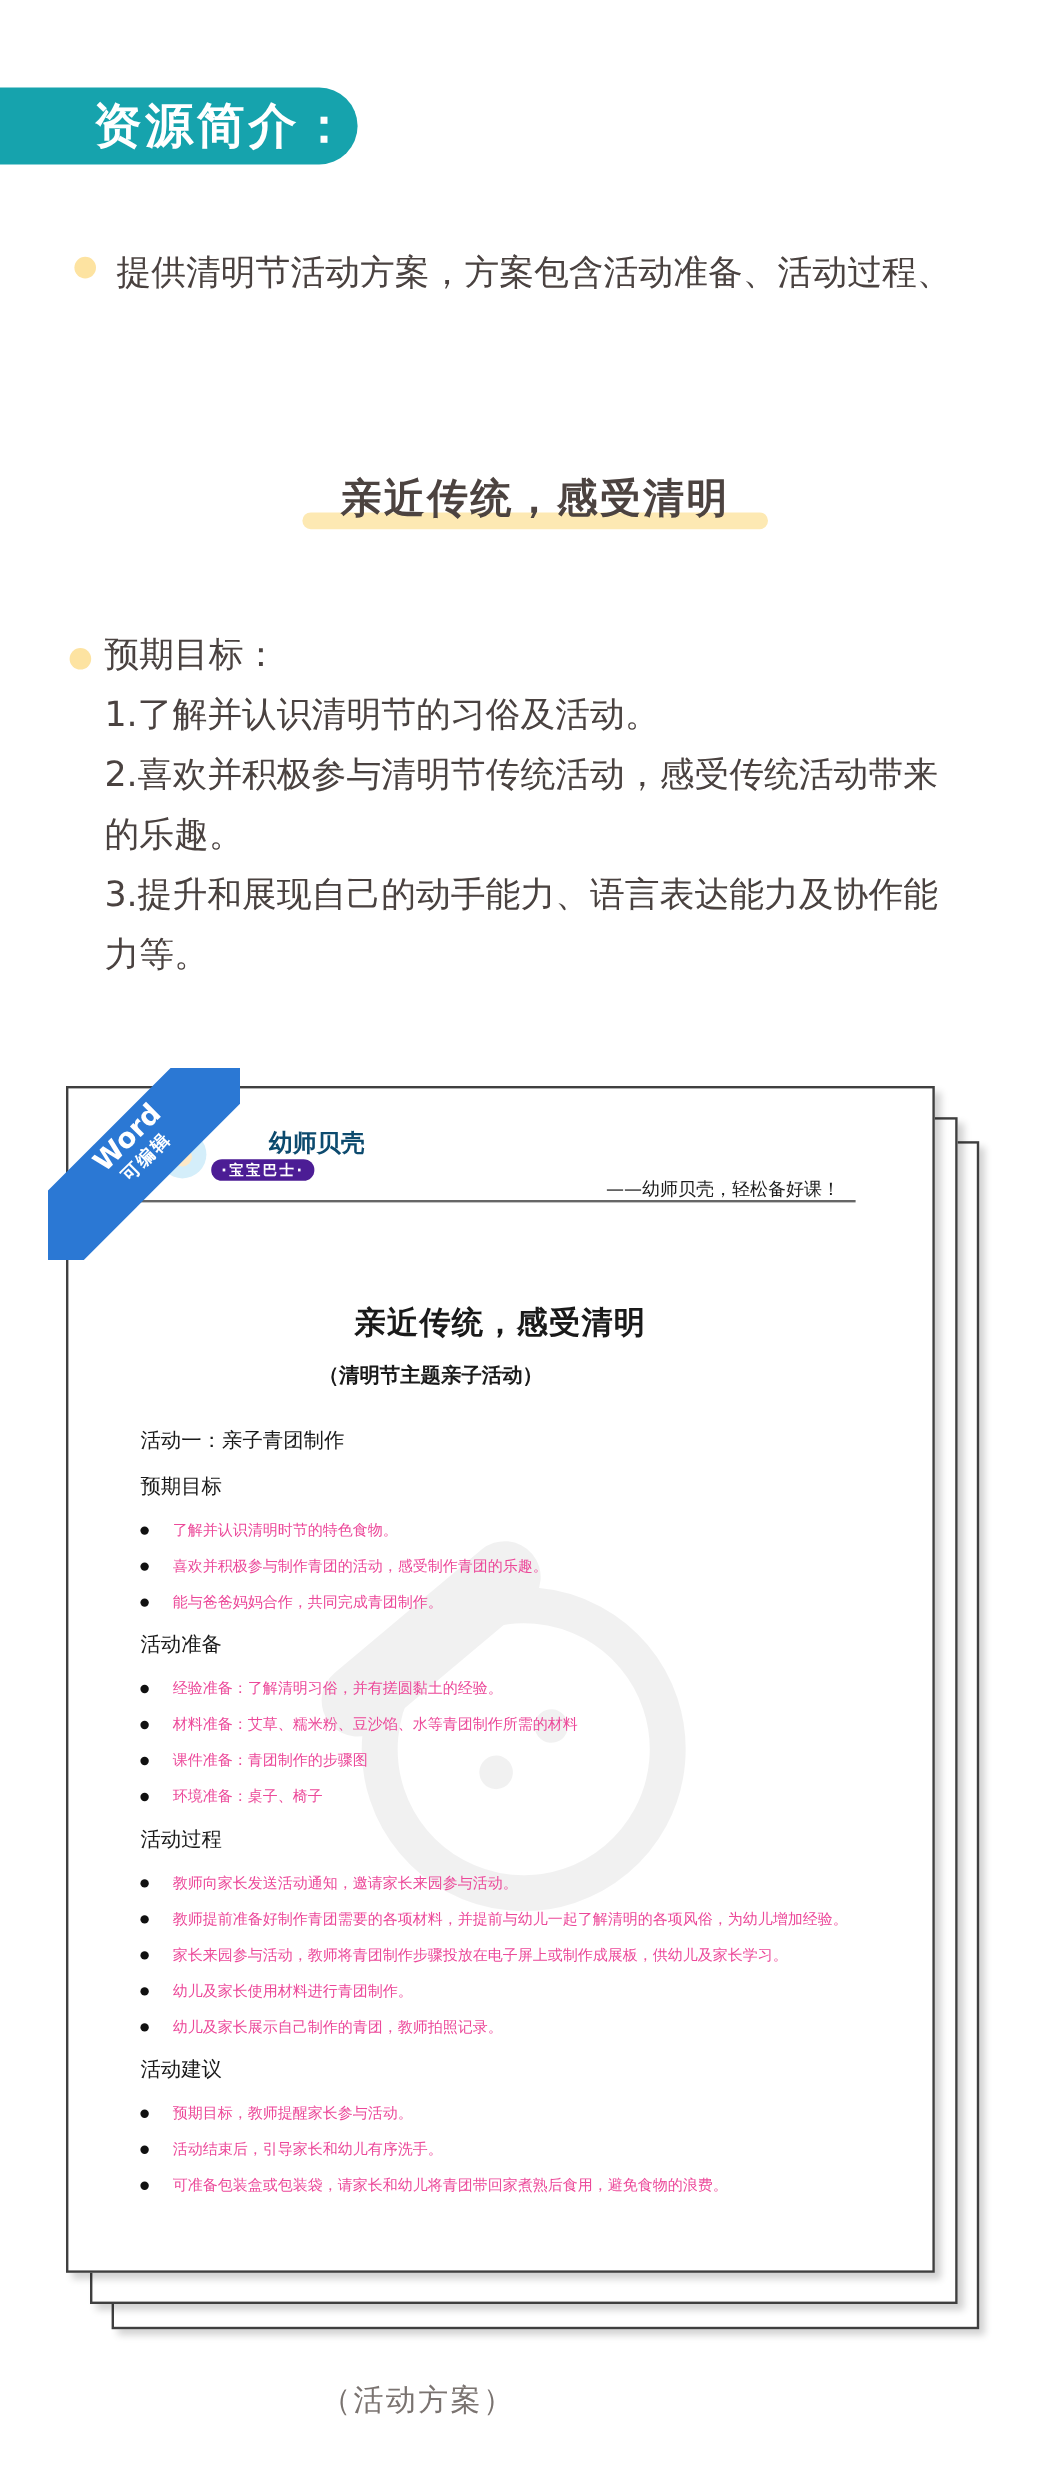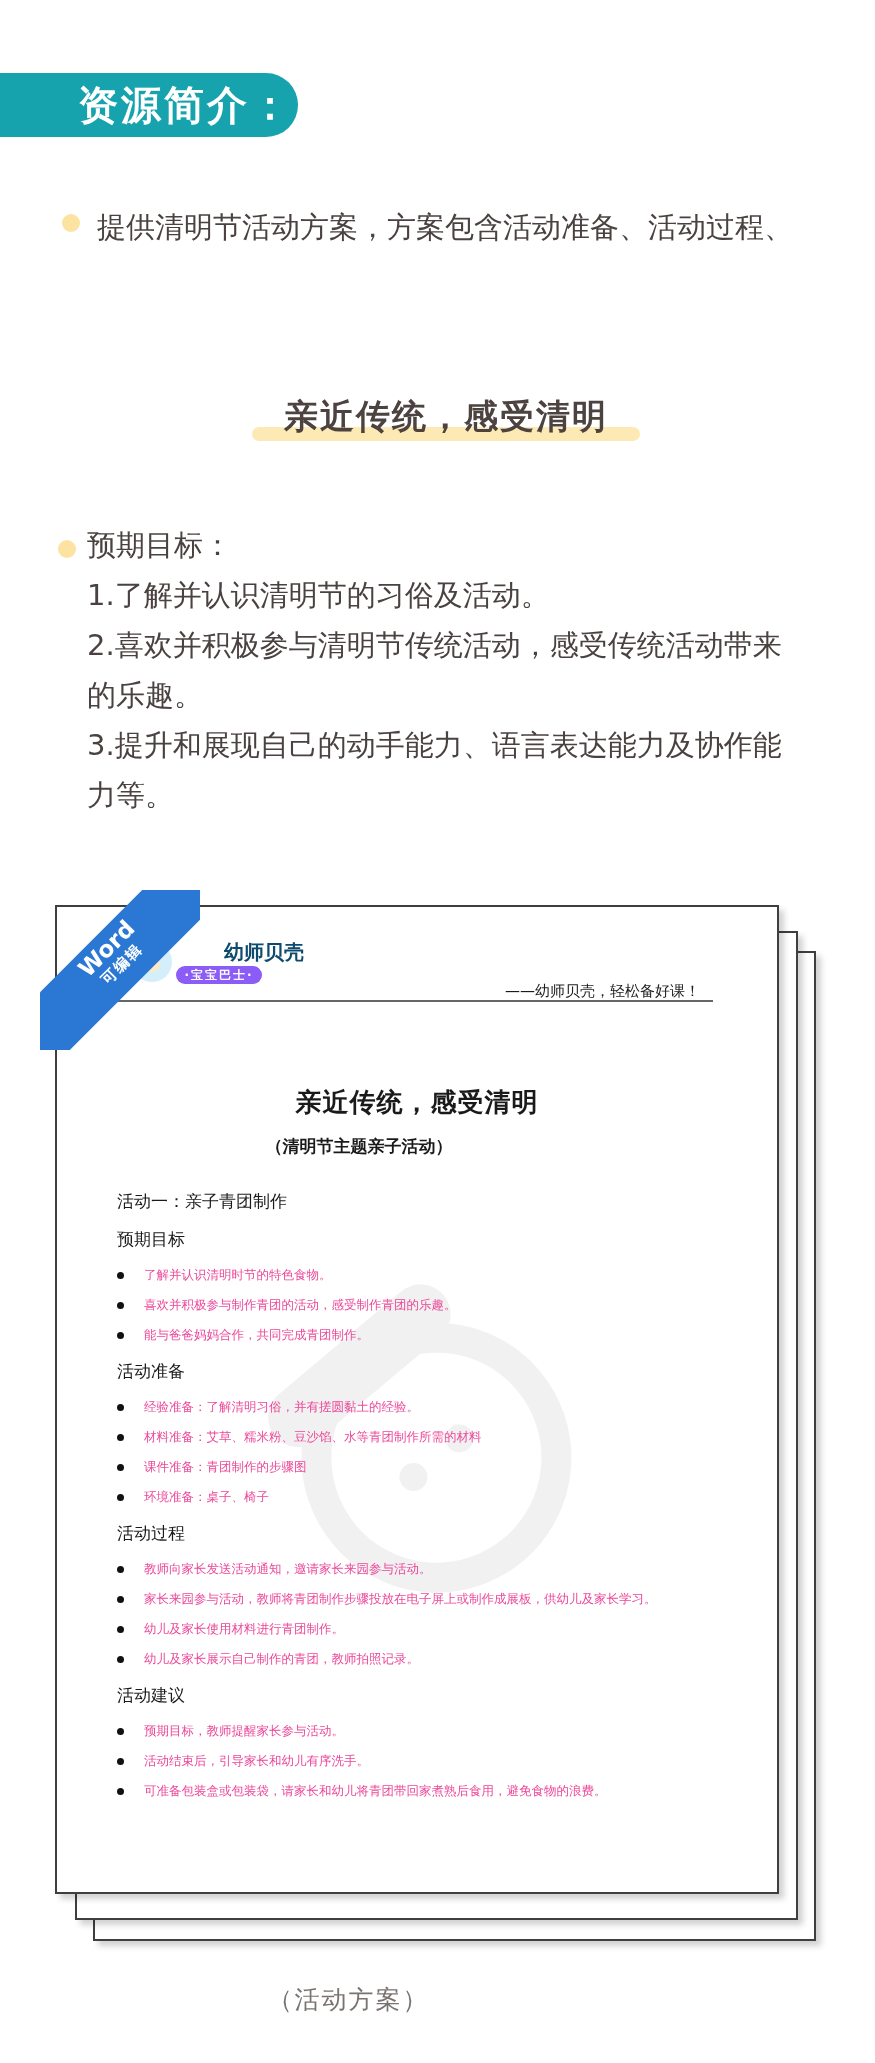--- a/index.html
+++ b/index.html
@@ -77,21 +77,21 @@
   .logo-icon .face {
     position: absolute; left: 12px; top: 14px; width: 16px; height: 16px; border-radius: 50%;
     background: #fde9c8;
   }
   .logo-title {
     position: absolute; left: 48px; top: 0; font-size: 20px; font-weight: bold; color: #0c4a6e;
     line-height: 24px; white-space: nowrap; margin-left: 48px;
   }
   .logo-sub {
     position: absolute; left: 48px; top: 26px; width: 86px; height: 18px; border-radius: 9px;
-    background: #8b5cf6; color: #ffffff; font-size: 12px; font-weight: bold;
+    background: #4c1d95; color: #ffffff; font-size: 12px; font-weight: bold;
     text-align: center; line-height: 18px; letter-spacing: 2px;
   }
   .doc-slogan {
     left: 480px; top: 982px; width: 220px; text-align: right;
     font-size: 15px; color: #1b1b1b; white-space: nowrap;
   }
   .doc-rule { left: 117px; top: 1000px; width: 596px; height: 2px; background: #666666; }
 
   .doc-title {
     left: 55px; top: 1085px; width: 724px; text-align: center;
@@ -189,20 +189,21 @@
   <ul class="doc-list">
     <li>经验准备：了解清明习俗，并有搓圆黏土的经验。</li>
     <li>材料准备：艾草、糯米粉、豆沙馅、水等青团制作所需的材料</li>
     <li>课件准备：青团制作的步骤图</li>
     <li>环境准备：桌子、椅子</li>
   </ul>
 
   <p class="doc-h sec">活动过程</p>
   <ul class="doc-list">
     <li>教师向家长发送活动通知，邀请家长来园参与活动。</li>
+    <li>教师提前准备好制作青团需要的各项材料，并提前与幼儿一起了解清明的各项风俗，为幼儿增加经验。</li>
     <li>家长来园参与活动，教师将青团制作步骤投放在电子屏上或制作成展板，供幼儿及家长学习。</li>
     <li>幼儿及家长使用材料进行青团制作。</li>
     <li>幼儿及家长展示自己制作的青团，教师拍照记录。</li>
   </ul>
 
   <p class="doc-h sec">活动建议</p>
   <ul class="doc-list">
     <li>预期目标，教师提醒家长参与活动。</li>
     <li>活动结束后，引导家长和幼儿有序洗手。</li>
     <li>可准备包装盒或包装袋，请家长和幼儿将青团带回家煮熟后食用，避免食物的浪费。</li>

